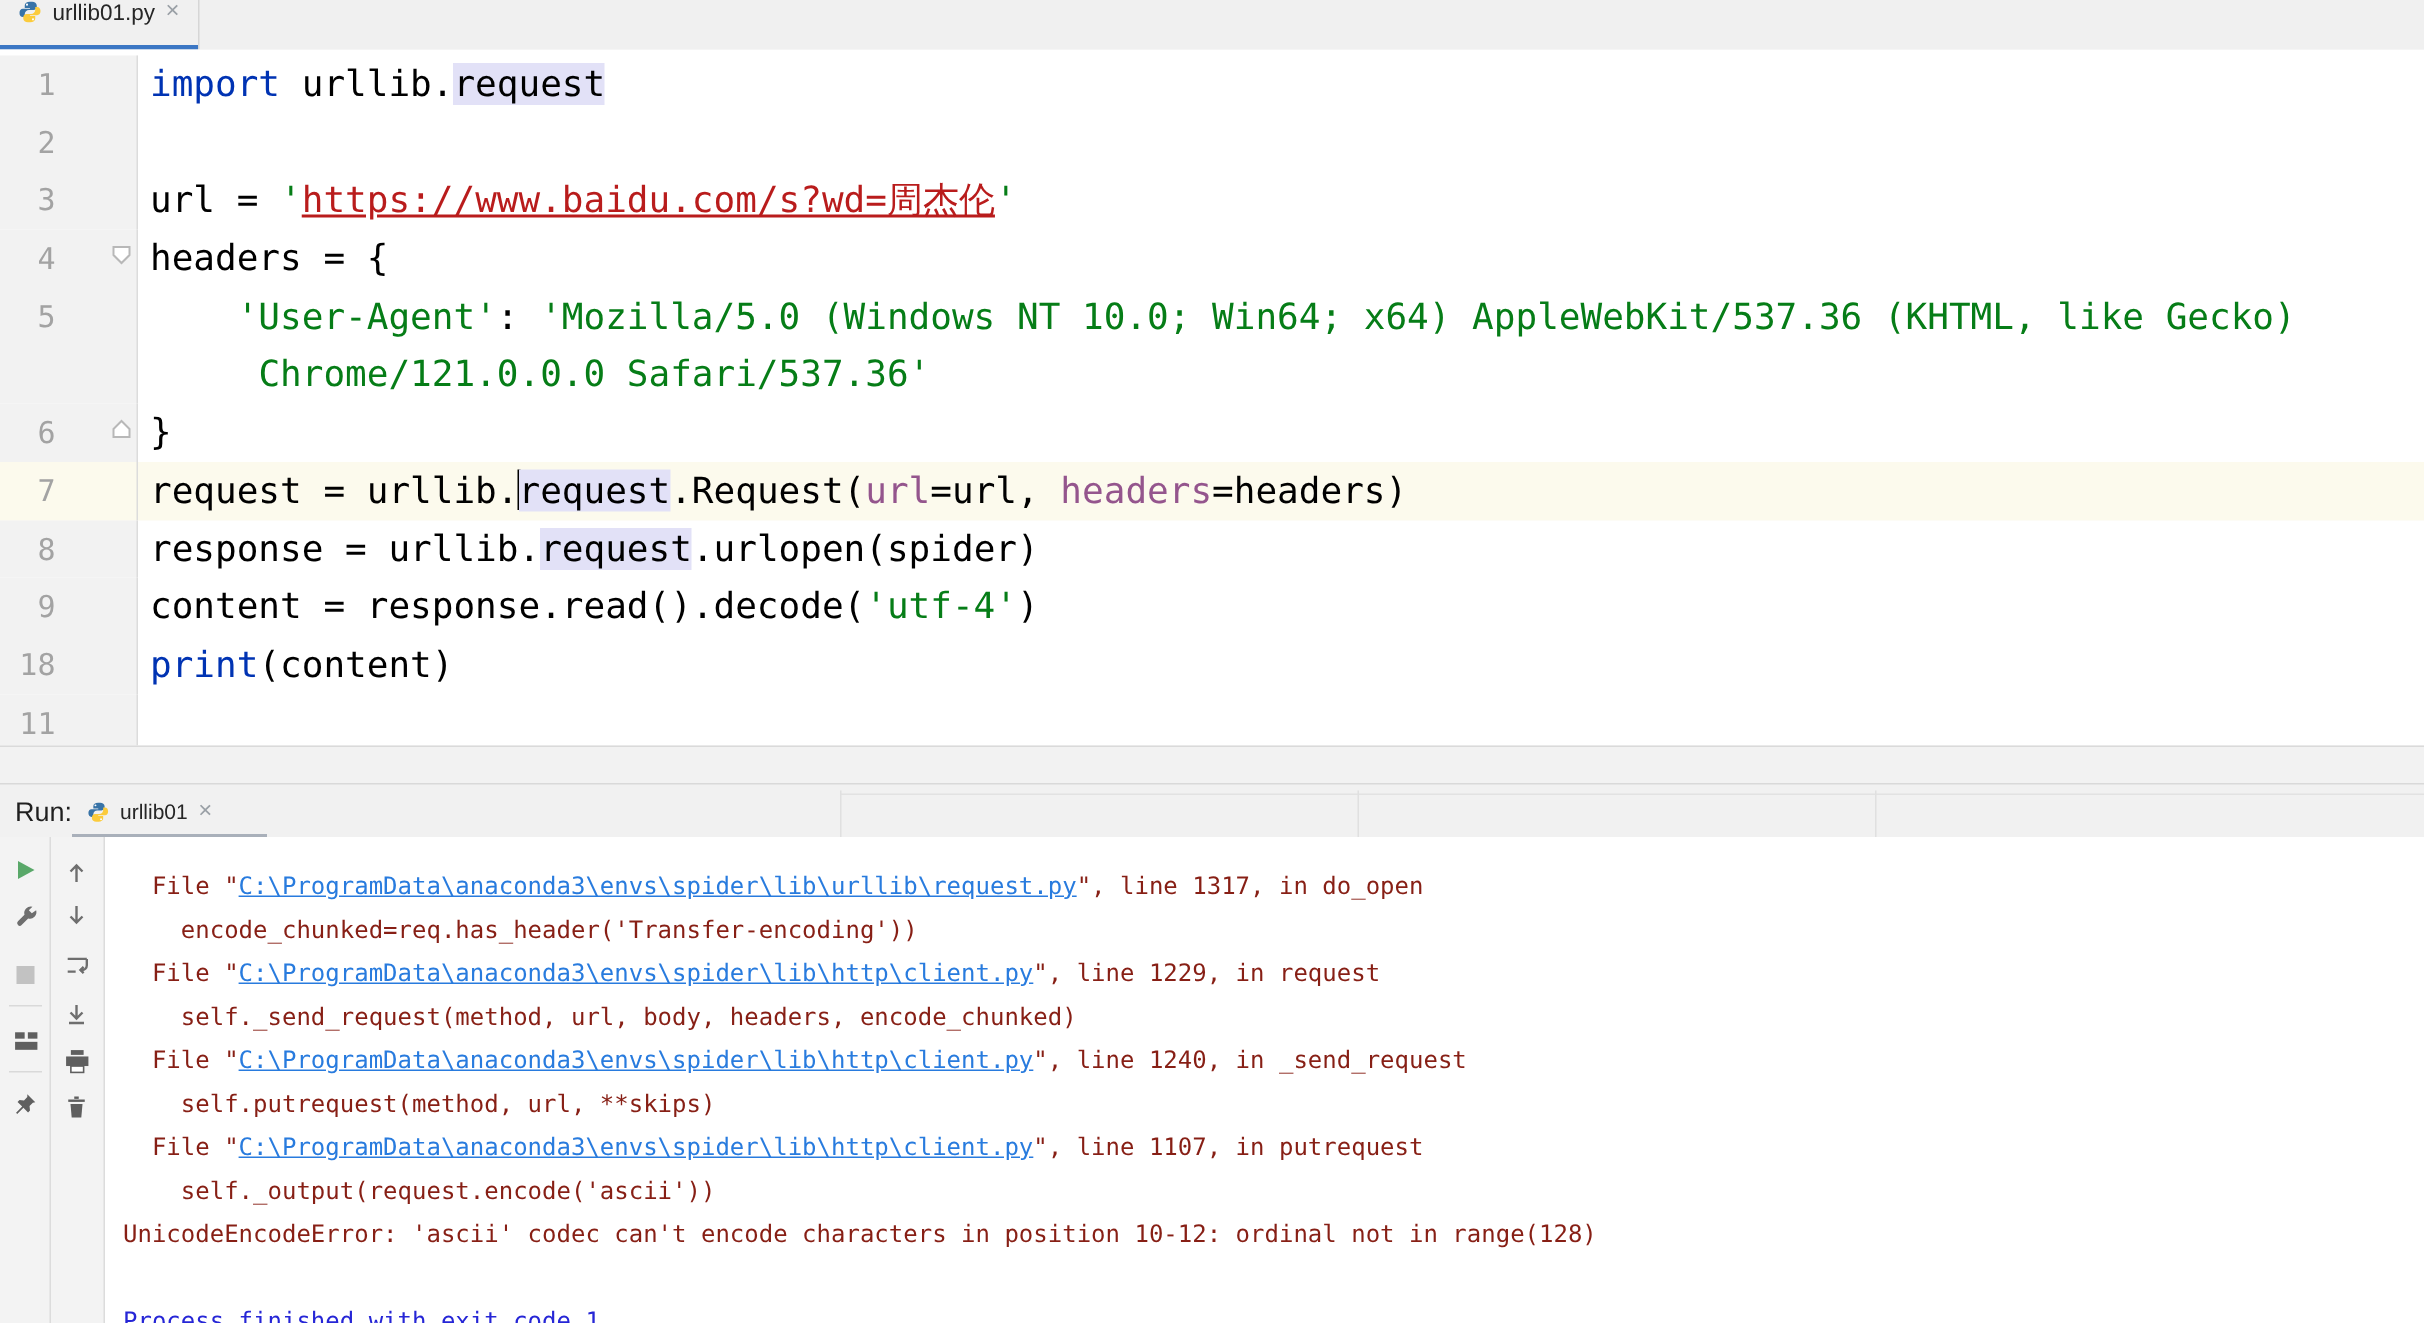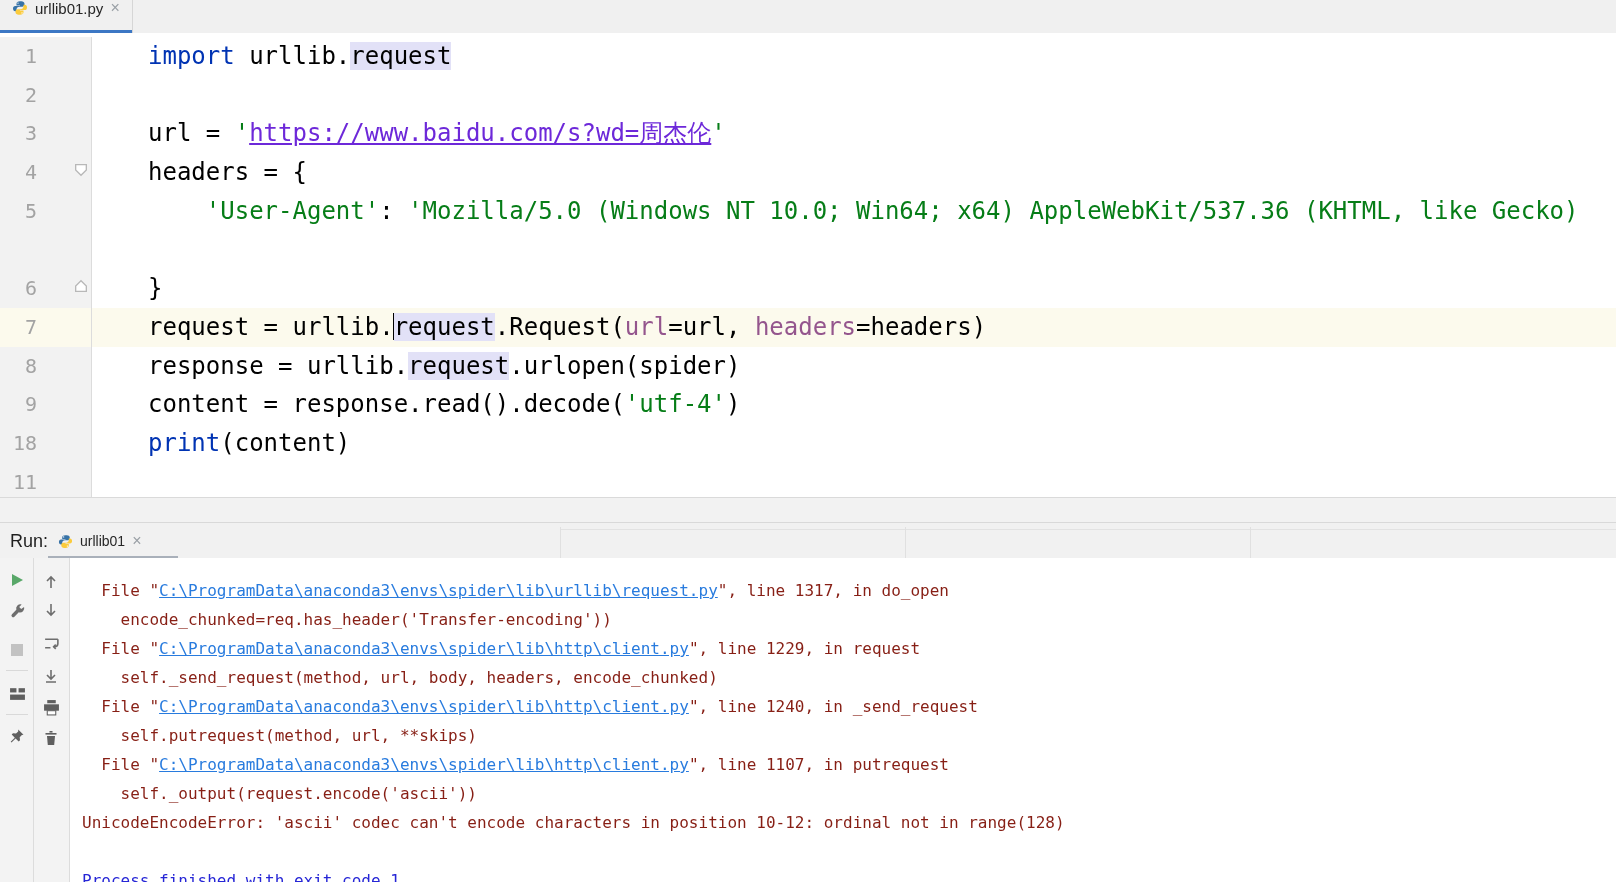--- a/index.html
+++ b/index.html
@@ -17,25 +17,25 @@
 
   
   .editor{position:absolute;top:33px;left:0;right:0;height:464px;background:#fff;overflow:hidden;}
   .code-rows{position:absolute;top:4px;left:0;right:0;}
   .code-row{display:flex;height:38.7px;}
   .code-row.current{background:#fcfaed;}
   .gutter-cell{position:relative;flex:none;width:92px;background:#f2f2f2;border-right:1px solid #dcdcdc;box-sizing:border-box;}
   .code-row.current .gutter-cell{background:#fcfaed;}
   .line-num{position:absolute;right:54px;top:0;font:20px/38.7px "DejaVu Sans Mono",monospace;color:#a3a3a3;}
   .fold-marker{position:absolute;right:2px;top:9px;width:16px;height:16px;}
-  .code-text{font:24px/38.7px "DejaVu Sans Mono",monospace;white-space:pre;padding-left:8px;color:#000;margin-left:48px;}
+  .code-text{font:24px/38.7px "DejaVu Sans Mono",monospace;white-space:pre;padding-left:8px;color:#000;}
   .c-kw{color:#0033b3;}
   .c-pl{color:#000000;}
   .c-str{color:#067d17;}
-  .c-strU{color:#6d28d9;text-decoration:underline;}
+  .c-strU{color:#b91c1c;text-decoration:underline;}
   .c-hl{color:#000;background:#e2e1f7;}
   .c-arg{color:#94558d;}
   .caret{display:inline-block;width:2px;height:27px;background:#000;vertical-align:-5px;margin:0 -1px;}
 
   
   .mid-band{position:absolute;top:497px;left:0;right:0;height:25px;background:#f2f2f2;border-top:1px solid #dadada;}
   .run-header{position:absolute;top:522px;left:0;right:0;height:36px;background:#f1f1f1;
               border-top:1px solid #d9d9d9;}
   .run-label{position:absolute;left:10px;top:0;height:36px;display:flex;align-items:center;
              font-size:18px;color:#1f1f1f;}
@@ -113,20 +113,21 @@
         <div class="code-row">
           <div class="gutter-cell">
             <span class="line-num">5</span>
           </div>
           <div class="code-text"><span class="c-pl">    </span><span class="c-str">'User-Agent'</span><span class="c-pl">: </span><span class="c-str">'Mozilla/5.0 (Windows NT 10.0; Win64; x64) AppleWebKit/537.36 (KHTML, like Gecko)</span></div>
         </div>
         <div class="code-row">
           <div class="gutter-cell">
             <span class="line-num"></span>
           </div>
+          <div class="code-text"><span class="c-pl">     </span><span class="c-str">Chrome/121.0.0.0 Safari/537.36'</span></div>
         </div>
         <div class="code-row">
           <div class="gutter-cell">
             <span class="line-num">6</span>
             <span class="fold-marker">
               <svg width="16" height="16" viewBox="0 0 12 12">
                 <polygon points="2,10 10,10 10,6 6,2 2,6" fill="#ffffff" stroke="#b8b8b8"></polygon>
               </svg>
             </span>
           </div>

